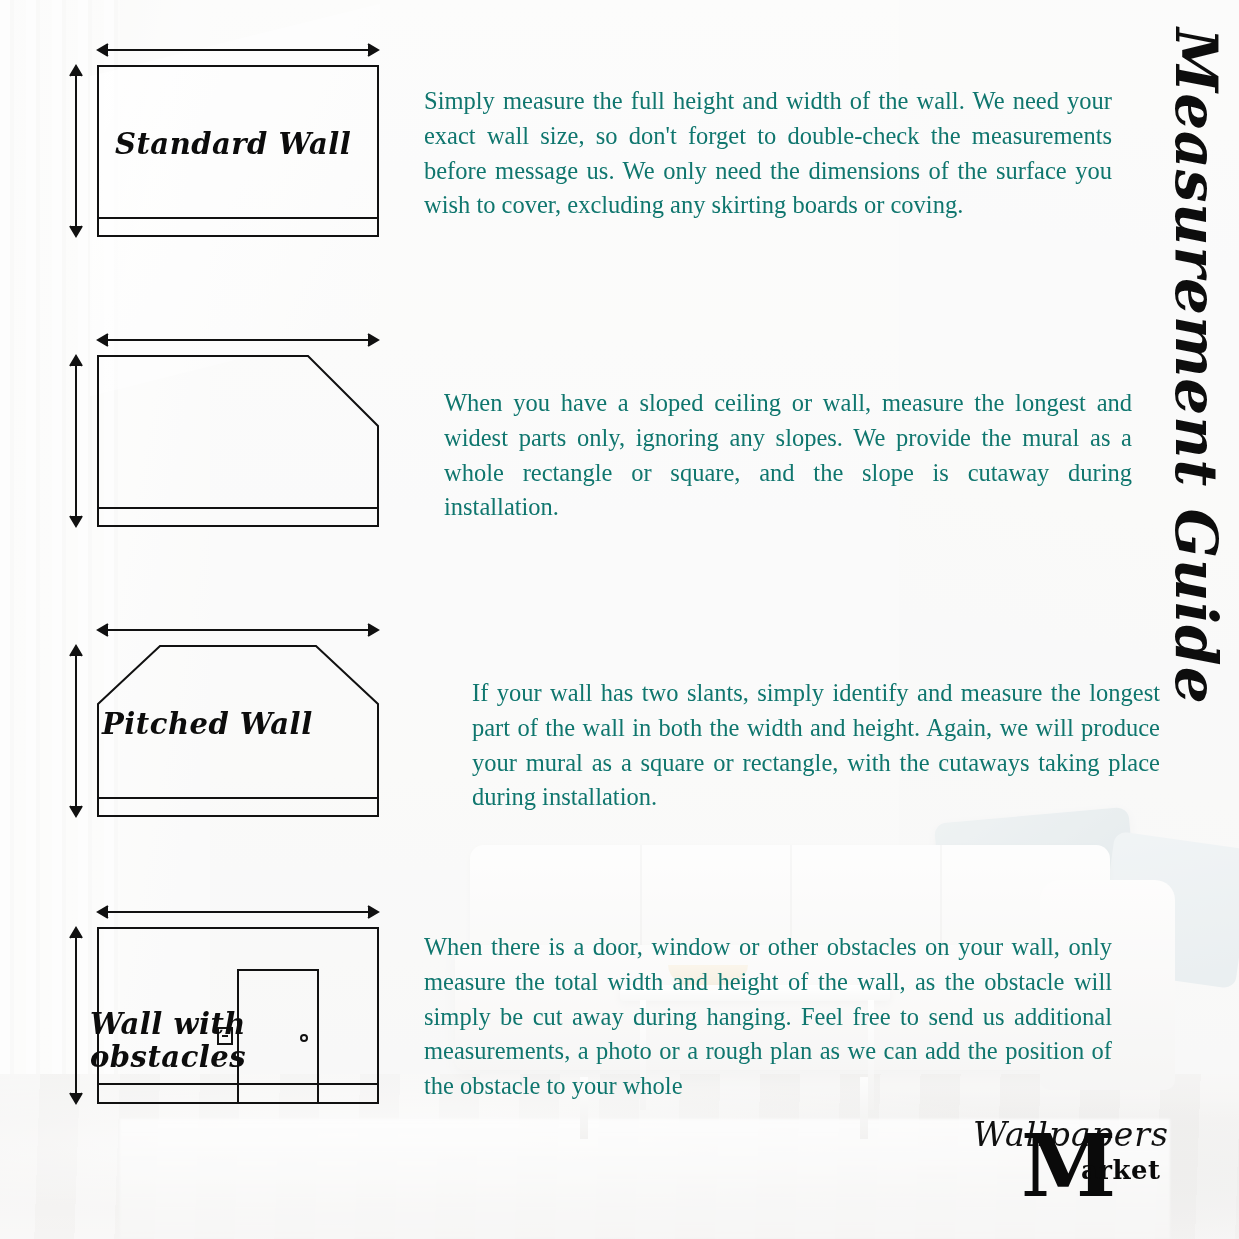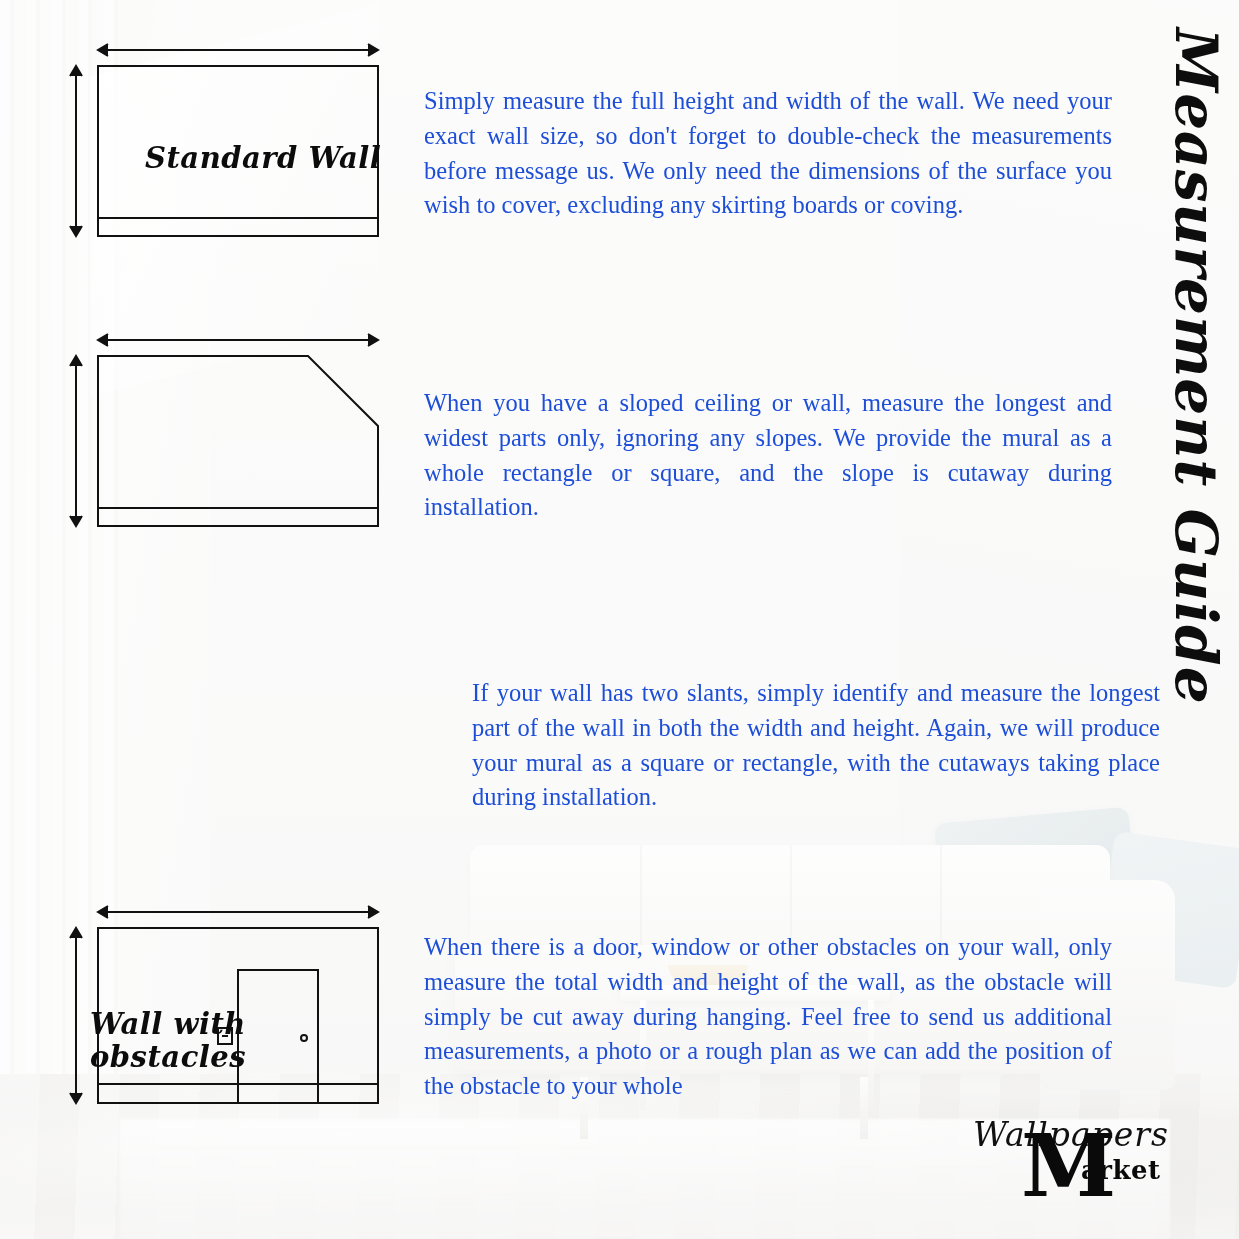--- a/index.html
+++ b/index.html
@@ -194,21 +194,21 @@
     line-height: 1.15;
     letter-spacing: .5px;
   }
   .para {
     position: absolute;
     left: 424px;
     width: 688px;
     font-family: "Liberation Serif", serif;
     font-size: 24.5px;
     line-height: 1.42;
-    color: #1d4ed8;
+    color: #0f766e;
     text-align: justify;
   }
 
   
   .logo {
     position: absolute;
     right: 26px;
     bottom: 22px;
     width: 250px;
     height: 110px;
@@ -285,21 +285,21 @@
 
           <line x1="16" y1="30" x2="16" y2="200"></line>
           <polyline points="10,40 16,30 22,40" fill="#111"></polyline>
           <polyline points="10,190 16,200 22,190" fill="#111"></polyline>
 
           <rect x="38" y="30" width="280" height="170"></rect>
 
           <line x1="38" y1="182" x2="318" y2="182"></line>
         </g>
       </svg>
-      <div class="label" style="left:55px; top:106px;margin-left:30px;">Standard Wall</div>
+      <div class="label" style="left:55px; top:92px;">Standard Wall</div>
     </div>
     <div class="para" style="top:48px;">Simply measure the full height and width of the wall. We need your exact wall size, so don't forget to double-check the measurements before
 message us. We only need the dimensions of the surface you wish to cover, excluding any skirting boards or coving.</div>
   </div>
 
   <div class="row" style="top:326px; height:250px;">
     <div class="diagram" style="top:0;">
       <svg class="svgbox" width="340" height="250" viewBox="0 0 340 250">
         <g stroke="#111" stroke-width="2" fill="none">
           <line x1="38" y1="14" x2="318" y2="14"></line>
@@ -307,24 +307,40 @@
           <polyline points="308,8 318,14 308,20" fill="#111"></polyline>
           <line x1="16" y1="30" x2="16" y2="200"></line>
           <polyline points="10,40 16,30 22,40" fill="#111"></polyline>
           <polyline points="10,190 16,200 22,190" fill="#111"></polyline>
 
           <polygon points="38,30 248,30 318,100 318,200 38,200"></polygon>
           <line x1="38" y1="182" x2="318" y2="182"></line>
         </g>
       </svg>
     </div>
-    <div class="para" style="top:60px;">When you have a sloped ceiling or wall, measure the longest and widest parts only, ignoring any slopes. We provide the mural as a whole rectangle or square, and the slope is cutaway during installation.</div>
+    <div class="para" style="top:60px;margin-left:20px;">When you have a sloped ceiling or wall, measure the longest and widest parts only, ignoring any slopes. We provide the mural as a whole rectangle or square, and the slope is cutaway during installation.</div>
   </div>
 
   <div class="row" style="top:616px; height:250px;">
+    <div class="diagram" style="top:0;">
+      <svg class="svgbox" width="340" height="250" viewBox="0 0 340 250">
+        <g stroke="#111" stroke-width="2" fill="none">
+          <line x1="38" y1="14" x2="318" y2="14"></line>
+          <polyline points="48,8 38,14 48,20" fill="#111"></polyline>
+          <polyline points="308,8 318,14 308,20" fill="#111"></polyline>
+          <line x1="16" y1="30" x2="16" y2="200"></line>
+          <polyline points="10,40 16,30 22,40" fill="#111"></polyline>
+          <polyline points="10,190 16,200 22,190" fill="#111"></polyline>
+
+          <polygon points="38,88 100,30 256,30 318,88 318,200 38,200"></polygon>
+          <line x1="38" y1="182" x2="318" y2="182"></line>
+        </g>
+      </svg>
+      <div class="label" style="left:42px; top:92px;">Pitched Wall</div>
+    </div>
     <div class="para" style="top:60px;margin-left:48px;">If your wall has two slants, simply identify and measure the longest part of the wall in both the width and height. Again, we will produce your mural as a square or rectangle, with the cutaways taking place during installation.</div>
   </div>
 
   <div class="row" style="top:898px; height:250px;">
     <div class="diagram" style="top:0;">
       <svg class="svgbox" width="340" height="250" viewBox="0 0 340 250">
         <g stroke="#111" stroke-width="2" fill="none">
           <line x1="38" y1="14" x2="318" y2="14"></line>
           <polyline points="48,8 38,14 48,20" fill="#111"></polyline>
           <polyline points="308,8 318,14 308,20" fill="#111"></polyline>

